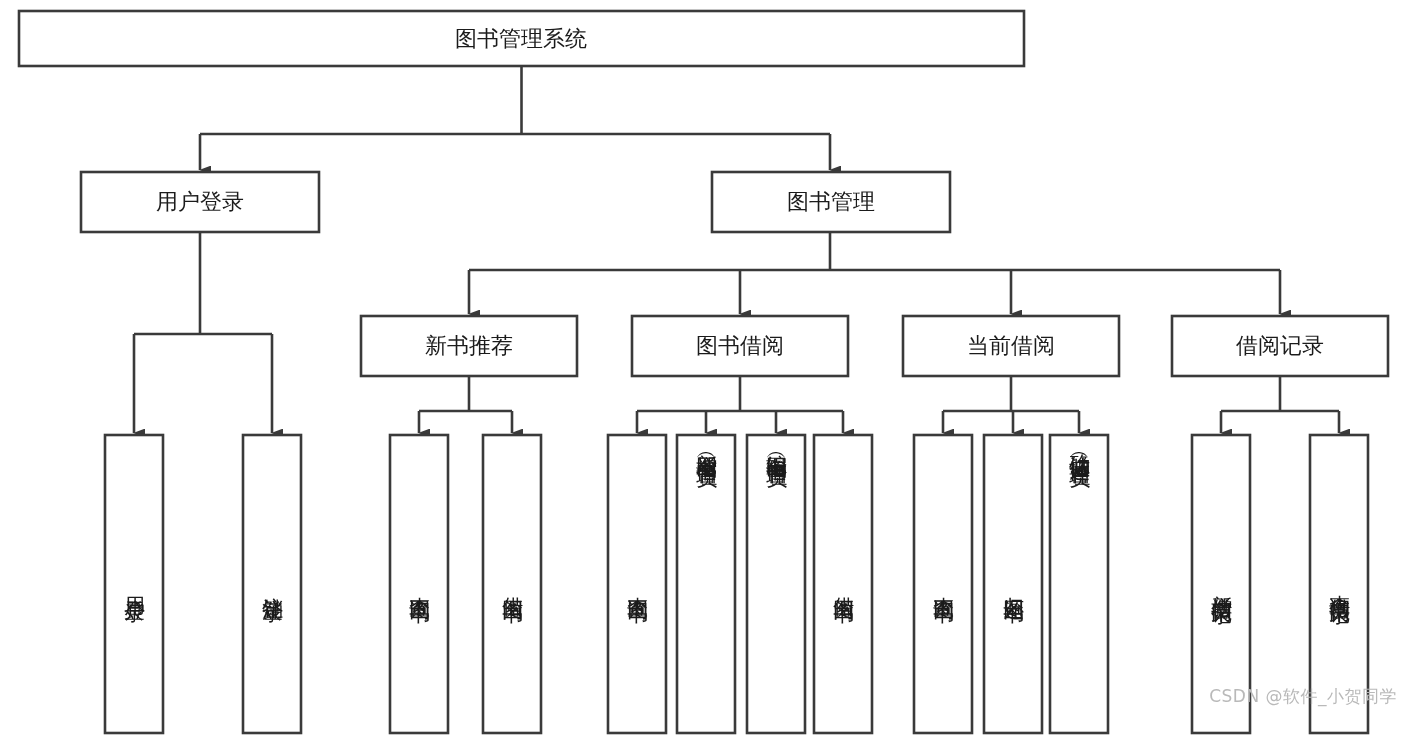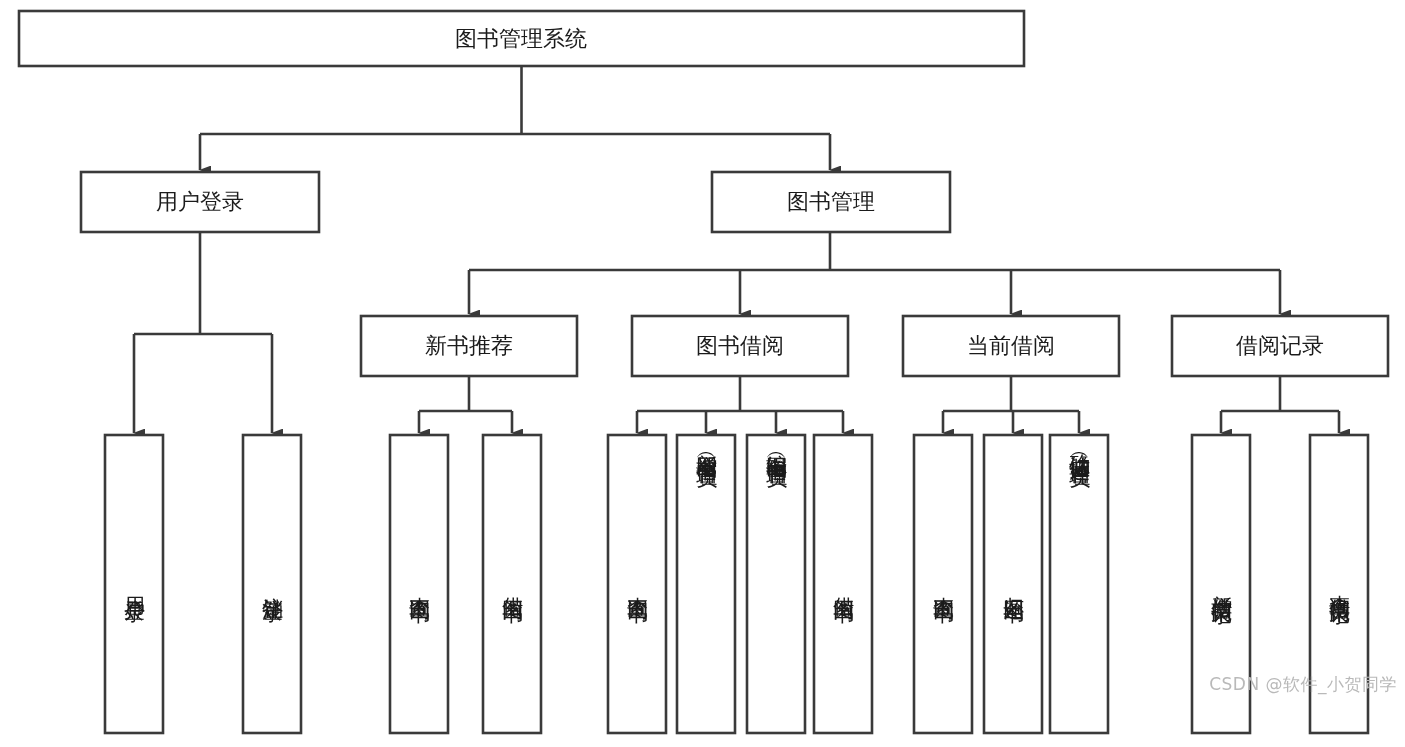--- a/index.html
+++ b/index.html
@@ -5,21 +5,21 @@
   html,body{margin:0;padding:0;background:#ffffff;}
   body{width:1405px;height:747px;overflow:hidden;font-family:"DejaVu Sans","Liberation Sans",sans-serif;}
   #diagram-root{position:relative;width:1405px;height:714px;background:#fff;}
   svg.canvas{position:absolute;left:0;top:0;width:1405px;height:747px;}
   .nodebox{fill:#ffffff;stroke:#3a3a3a;stroke-width:2.6;}
   .connector{stroke:#3a3a3a;stroke-width:2.6;fill:none;}
   .arrowhead{fill:#3a3a3a;stroke:none;}
   .label-h{font-family:"DejaVu Sans","Liberation Sans",sans-serif;font-size:22px;fill:#1b1b1b;text-anchor:middle;dominant-baseline:middle;}
   .label-v-wrap{position:absolute;display:flex;align-items:center;justify-content:center;box-sizing:border-box;pointer-events:none;}
   .label-v{writing-mode:vertical-rl;text-orientation:upright;font-family:"DejaVu Sans","Liberation Sans",sans-serif;font-size:21px;line-height:1.12;color:#1b1b1b;letter-spacing:2px;white-space:nowrap;text-align:center;}
-  .watermark{position:absolute;right:8px;bottom:18px;font-family:"DejaVu Sans","Liberation Sans",sans-serif;font-size:17px;color:#b9b9b9;letter-spacing:0.5px;white-space:nowrap;}
+  .watermark{position:absolute;right:8px;bottom:6px;font-family:"DejaVu Sans","Liberation Sans",sans-serif;font-size:17px;color:#b9b9b9;letter-spacing:0.5px;white-space:nowrap;}
 </style>
 </head>
 <body>
 
 <div id="diagram-root">
 
   <svg class="canvas" viewBox="0 0 1405 747">
     <defs>
       <marker id="ah" markerWidth="9" markerHeight="12" refX="4.5" refY="11.2" orient="auto" markerUnits="userSpaceOnUse">
         <polygon class="arrowhead" points="0,0 9,0 4.5,12"></polygon>

